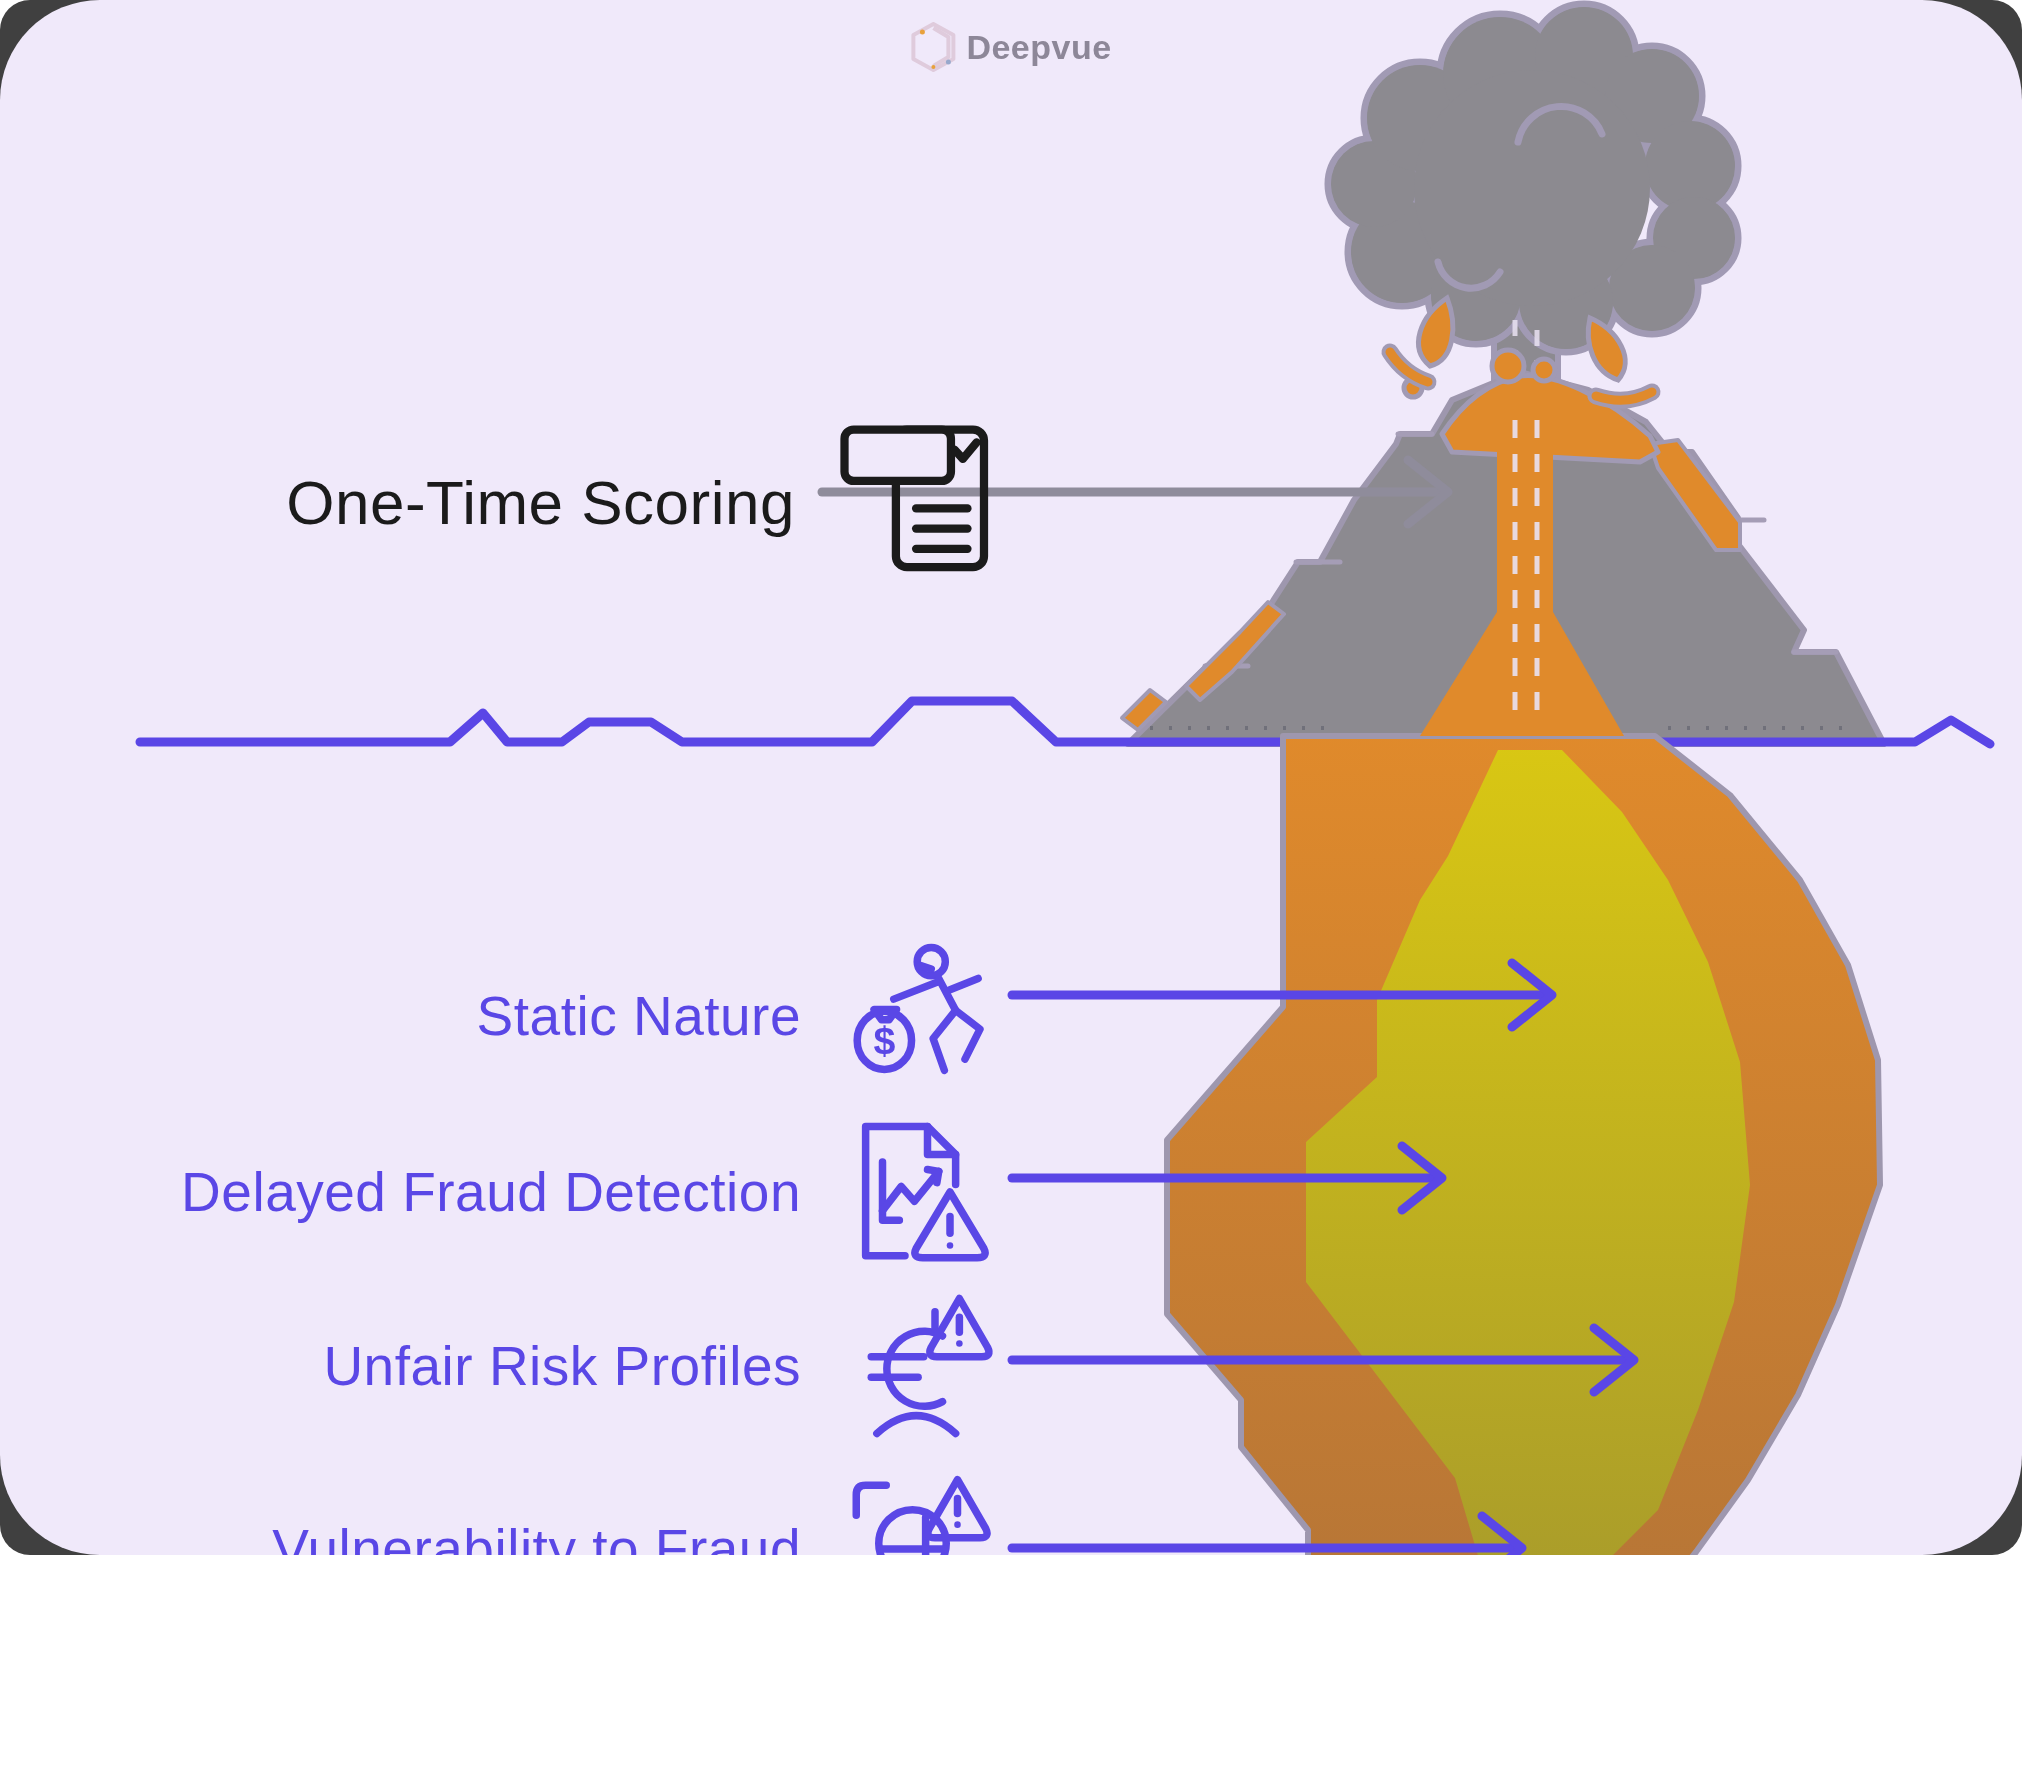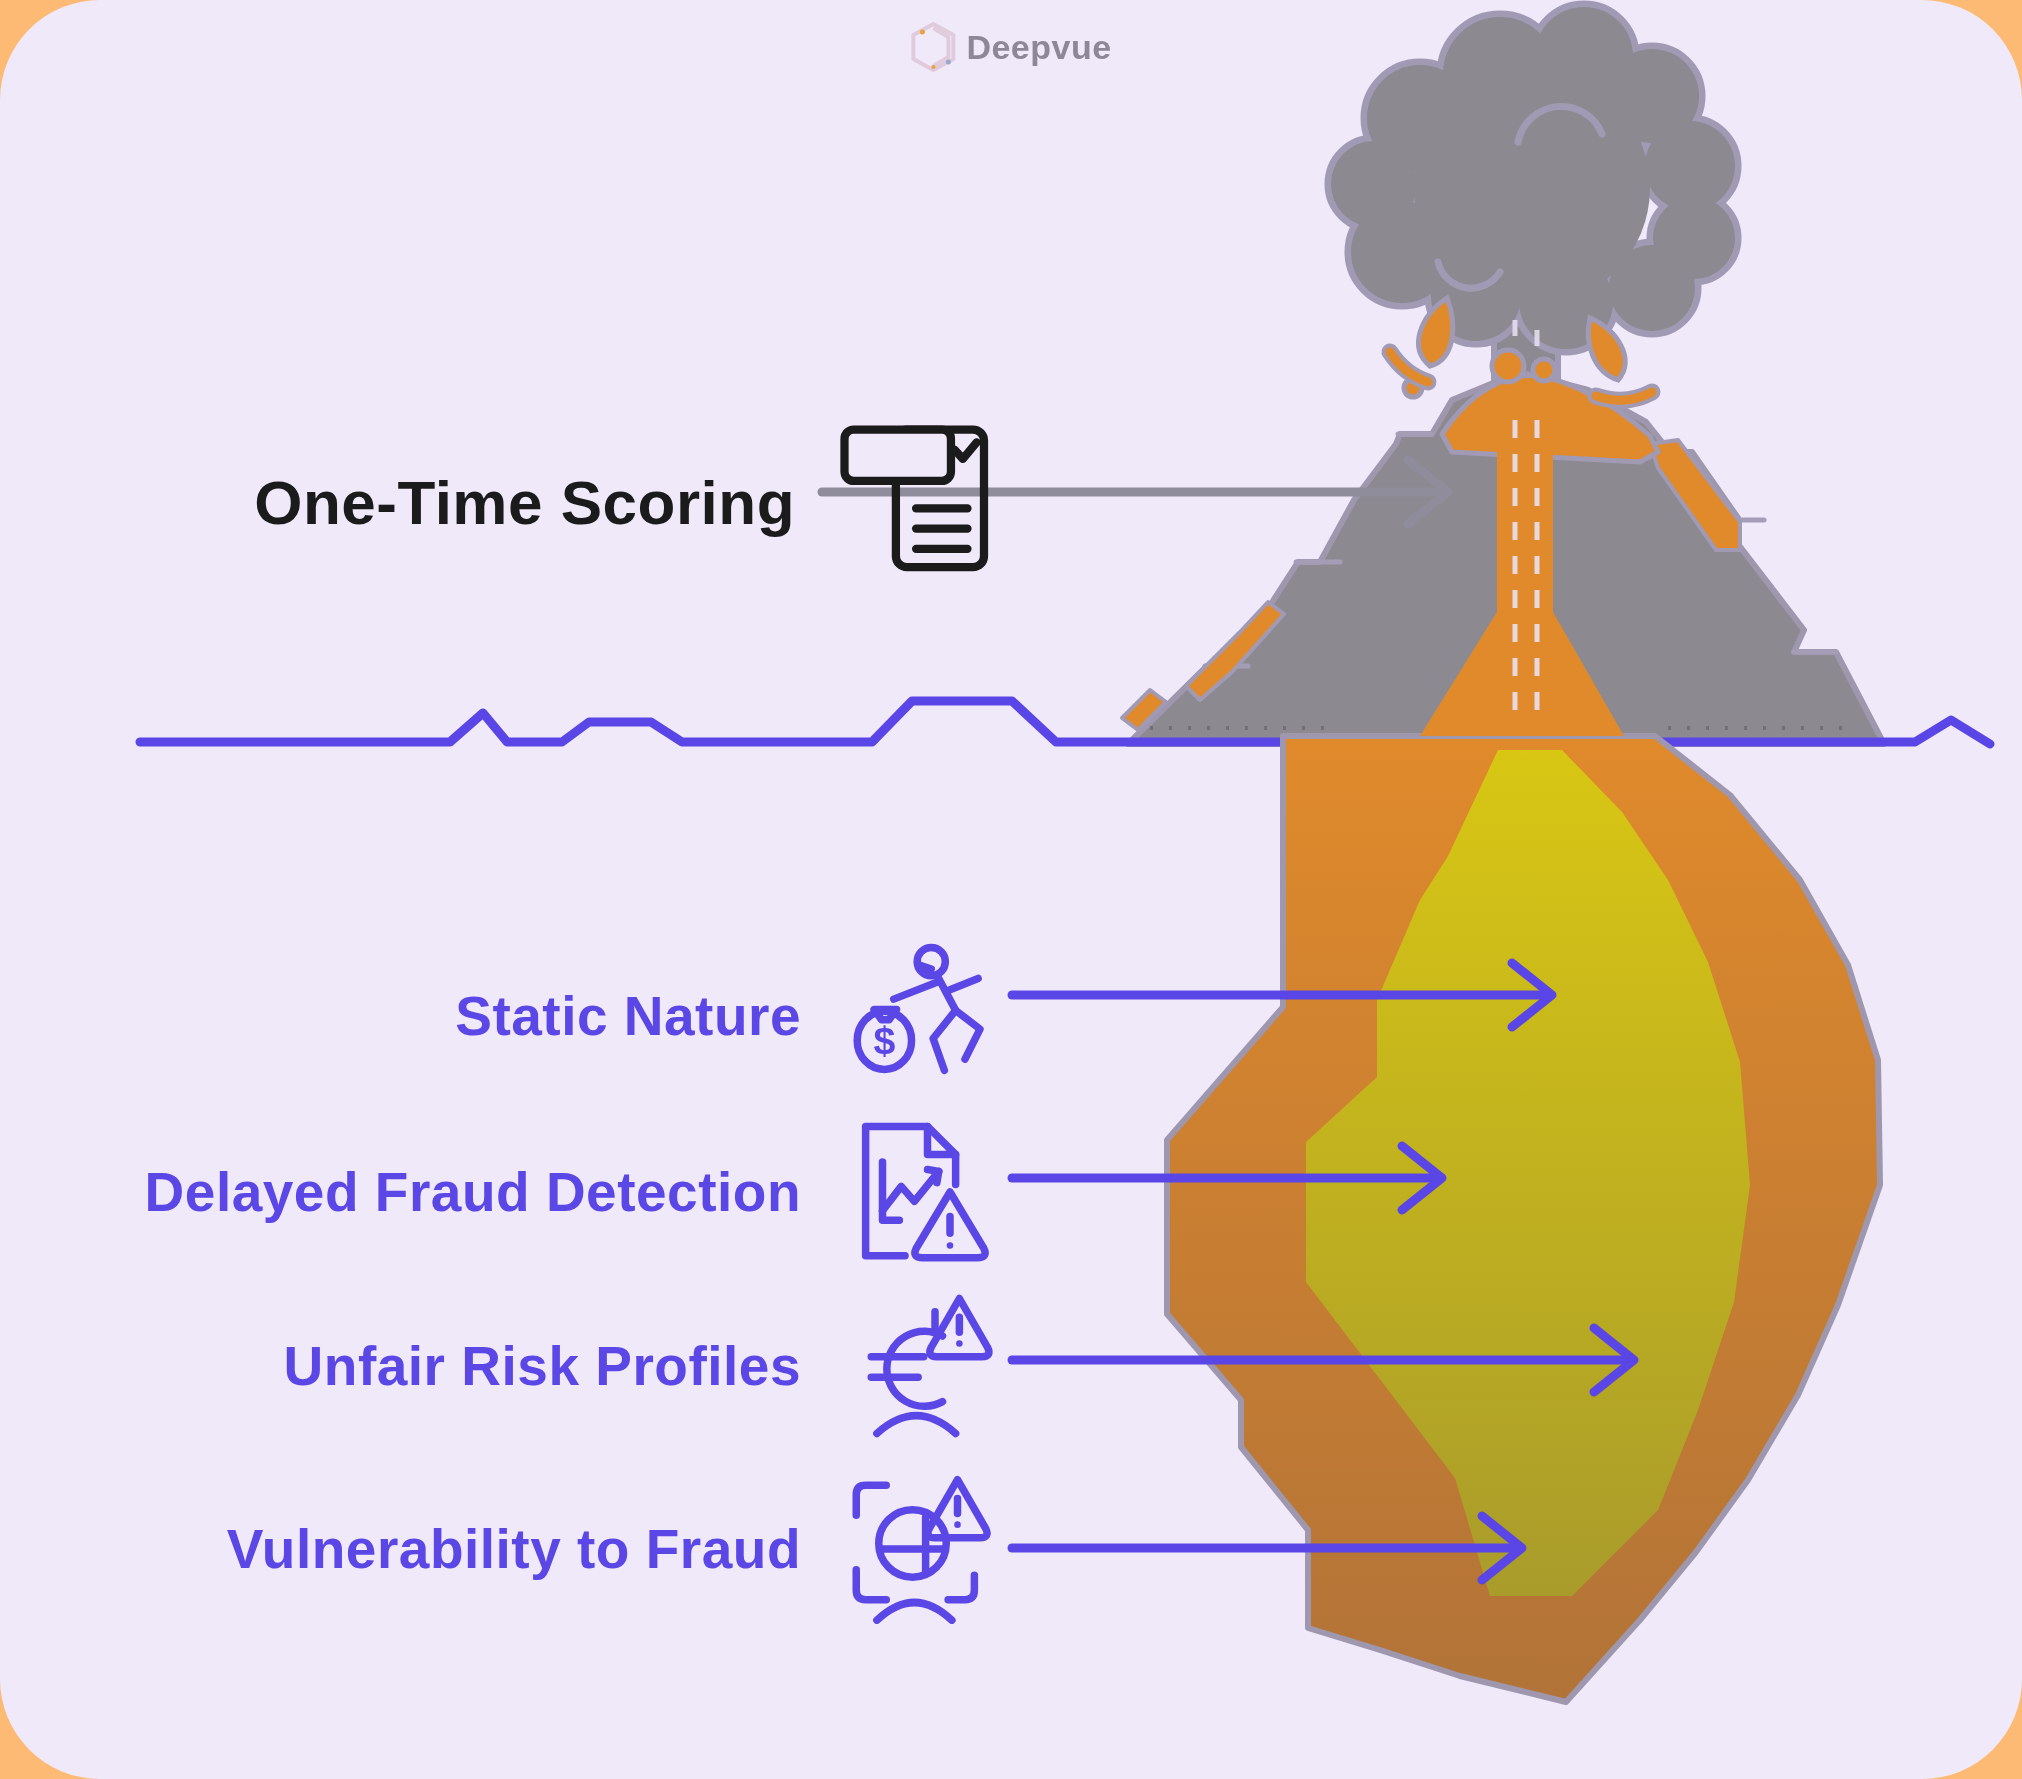--- a/index.html
+++ b/index.html
@@ -1,22 +1,22 @@
 <!DOCTYPE html>
 <html><head>
 <meta charset="utf-8">
 <style>
   html,body{margin:0;padding:0;background:#ffffff;}
-  .page{position:relative;width:2022px;height:1779px;background:#fdba74;font-family:"Liberation Sans",sans-serif;}
+  .page{position:relative;width:2022px;height:1555px;background:#404040;font-family:"Liberation Sans",sans-serif;border-radius:30px;}
   .card{position:absolute;inset:0;background:#F0E9FA;border-radius:100px;overflow:hidden;}
   .scene{position:absolute;left:0;top:0;width:2022px;height:1779px;}
   .logo{position:absolute;top:22px;left:50%;transform:translateX(-50%);display:flex;align-items:center;gap:10px;}
   .logo-text{font-size:34px;font-weight:700;color:#8D8798;letter-spacing:0.5px;}
   .row{position:absolute;display:flex;align-items:center;gap:44px;right:1027px;transform:translateY(-50%);}
-  .row-label{font-size:55px;font-weight:700;color:#5A47E6;white-space:nowrap;letter-spacing:0.5px;}
+  .row-label{font-size:55px;font-weight:400;color:#5A47E6;white-space:nowrap;letter-spacing:0.5px;}
   .row.surface .row-label{font-size:62px;color:#1B1B1B;}
   .row-icon{flex:0 0 auto;display:block;}
   .r1{top:502px;}
   .r2{top:1016px;}
   .r3{top:1192px;}
   .r4{top:1366px;}
   .r5{top:1549px;align-items:center;}
 </style>
 </head>
 <body>

